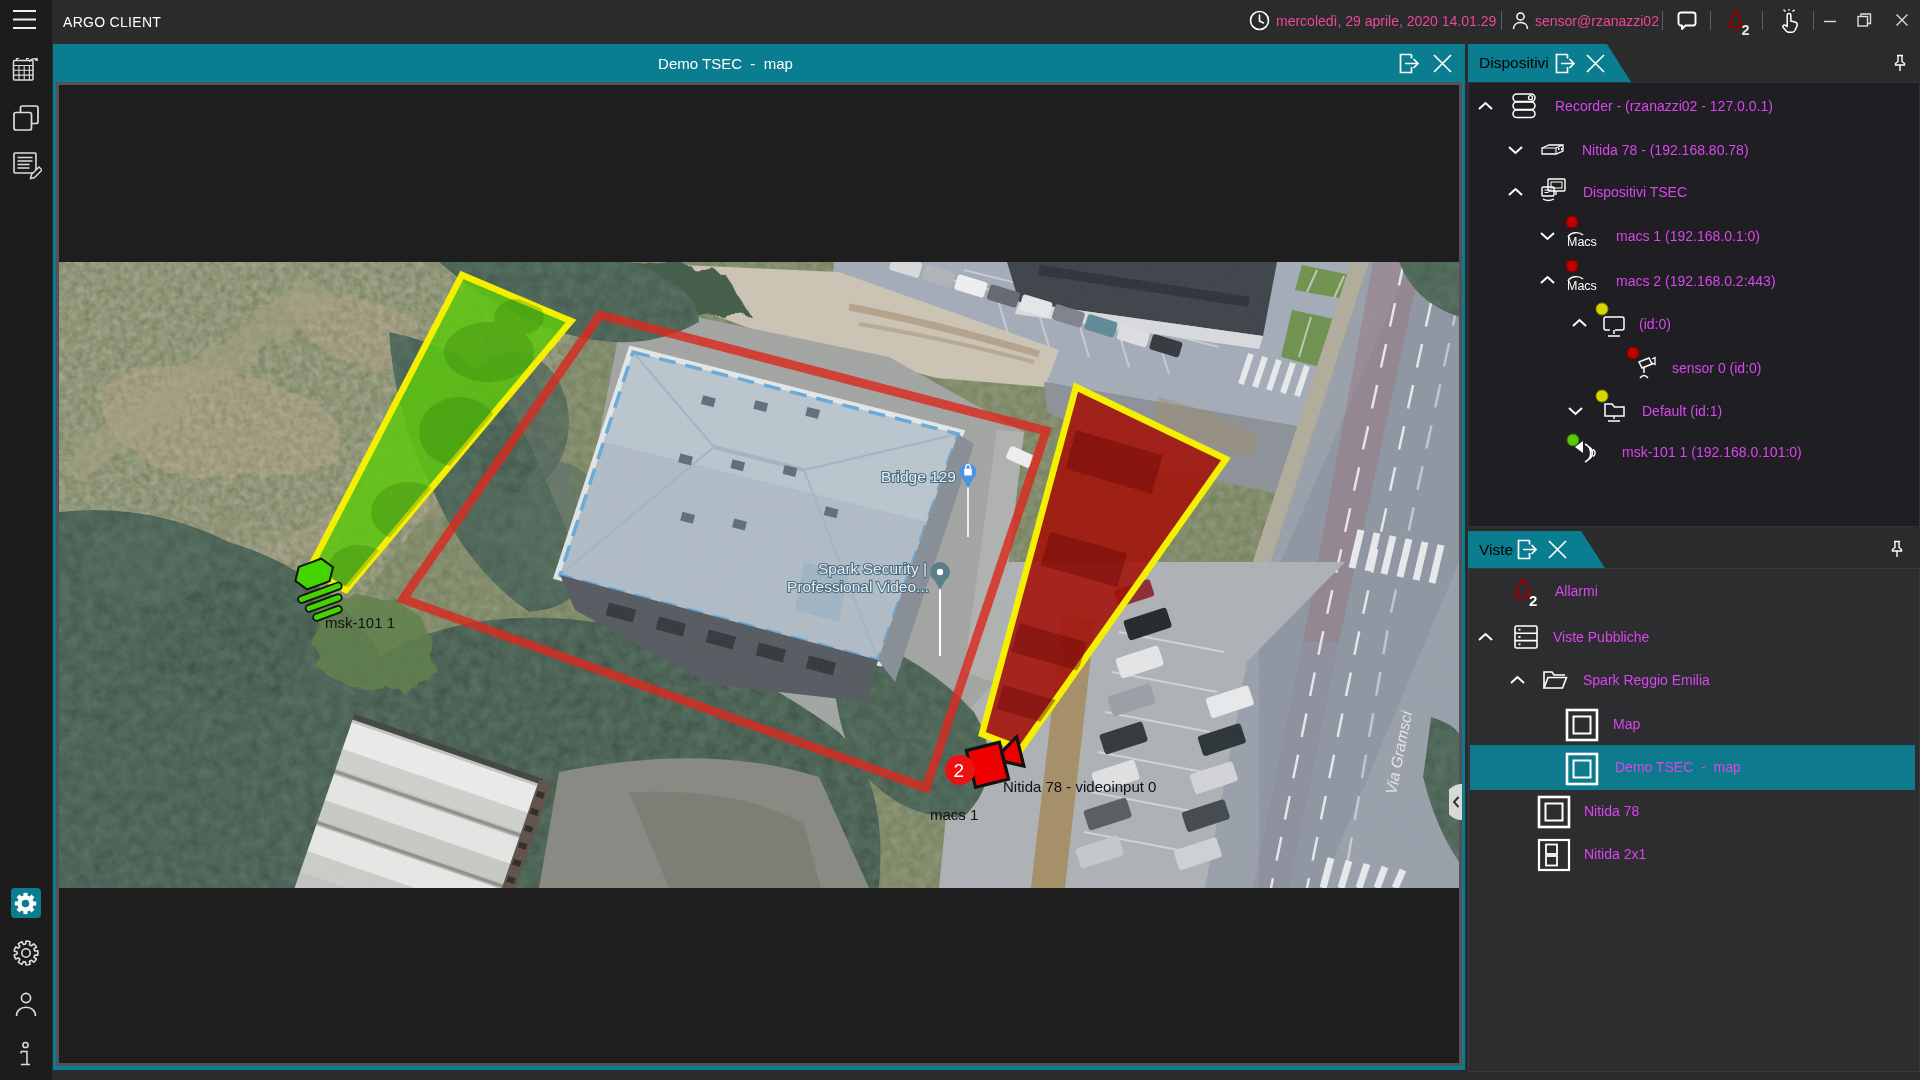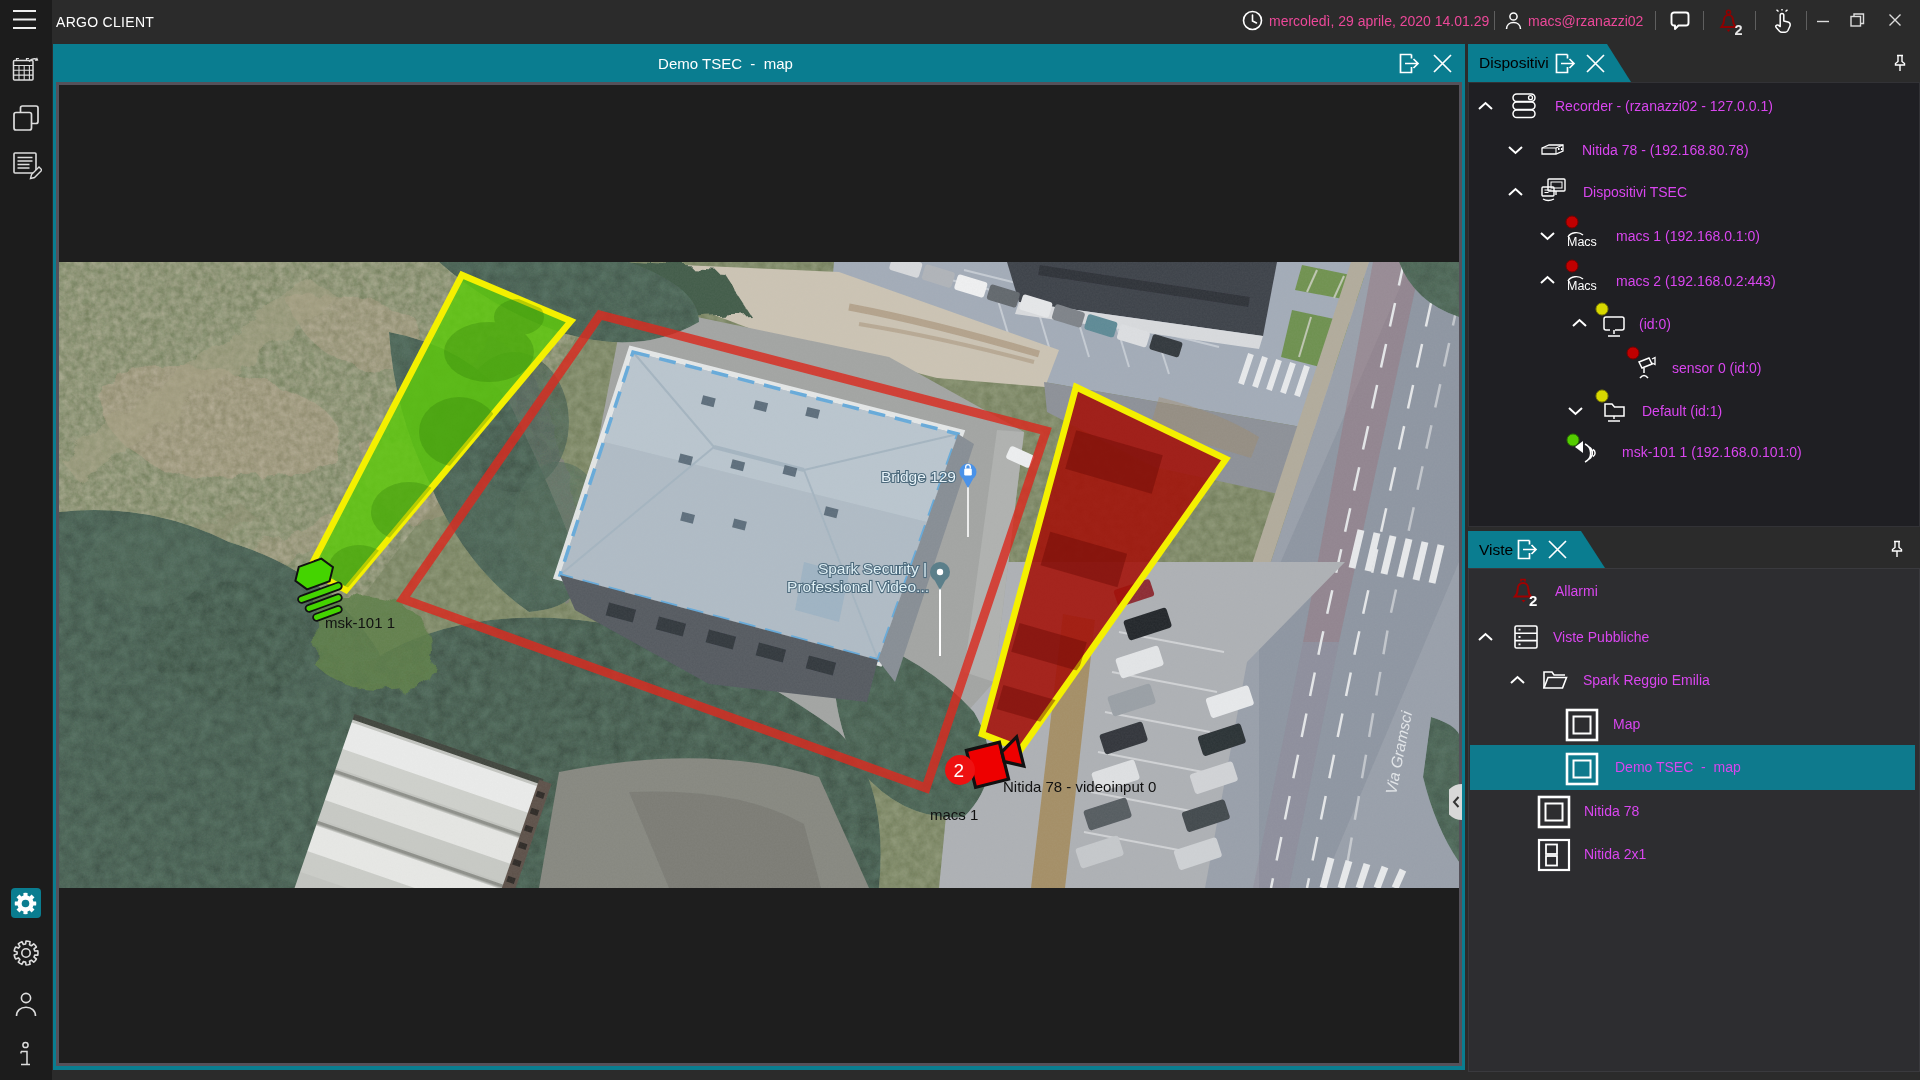--- a/index.html
+++ b/index.html
@@ -1,19 +1,19 @@
 <!DOCTYPE html>
 <html><head>
 <meta charset="utf-8">
 <style>
   * { margin:0; padding:0; box-sizing:border-box; }
   html,body { width:1920px; height:1080px; overflow:hidden; background:#2b2b2b;
     font-family:"Liberation Sans", sans-serif; color:#fff; }
   
-  #topbar { position:absolute; left:41px; top:0; width:1680px; height:42px; background:#2b2b2b; }
+  #topbar { position:absolute; left:48px; top:0; width:1680px; height:42px; background:#2b2b2b; }
   #appname { position:absolute; left:15px; top:14px; font-size:14px; color:#fff; letter-spacing:0.3px; }
   .tsep { position:absolute; top:11px; width:1px; height:19px; background:#5f5f5f; }
   .ttext { position:absolute; top:13px; font-size:14px; color:#ec4899; white-space:nowrap; }
   .ticon { position:absolute; top:9px; }
   
   #sidebar { position:absolute; left:0; top:0; width:52px; height:1080px; background:#1c1c1c; }
   .sicon { position:absolute; left:12px; }
   
   #mapPanel { position:absolute; left:53px; top:44px; width:1412px; height:1026px; background:#0a7d90; }
   #mapTitle { position:absolute; left:0; top:0; width:1412px; height:38px; background:#0a7d90; }
@@ -39,21 +39,21 @@
     <circle cx="10.5" cy="10.5" r="9" fill="none" stroke="#fff" stroke-width="1.6"></circle>
     <path d="M10.5 5v6l4 2" fill="none" stroke="#fff" stroke-width="1.6" stroke-linecap="round"></path>
   </svg>
   <div class="ttext" style="left:1228px">mercoledì, 29 aprile, 2020 14.01.29</div>
   <div class="tsep" style="left:1453px"></div>
 
   <svg class="ticon" style="left:1462px;top:10px" width="21" height="21" viewBox="0 0 21 21">
     <circle cx="10.5" cy="6.5" r="3.6" fill="none" stroke="#fff" stroke-width="1.5"></circle>
     <path d="M3.5 19c0-4 3-6.6 7-6.6s7 2.6 7 6.6" fill="none" stroke="#fff" stroke-width="1.5"></path>
   </svg>
-  <div class="ttext" style="left:1487px">macs@rzanazzi02</div>
+  <div class="ttext" style="left:1487px">sensor@rzanazzi02</div>
   <div class="tsep" style="left:1614px"></div>
 
   <svg class="ticon" style="left:1629px;top:11px" width="20" height="21" viewBox="0 0 20 21">
     <path d="M4 1.5 h12 a2.5 2.5 0 012.5 2.5 v8 a2.5 2.5 0 01-2.5 2.5 H8.5 L5 18 v-3.5 H4 a2.5 2.5 0 01-2.5-2.5 V4 A2.5 2.5 0 014 1.5z" fill="none" stroke="#fff" stroke-width="1.9" stroke-linejoin="round"></path>
   </svg>
   <div class="tsep" style="left:1662px"></div>
 
   <svg class="ticon" style="left:1678px;top:9px" width="30" height="27" viewBox="0 0 30 27">
     <circle cx="9.5" cy="3.2" r="2" fill="none" stroke="#8e0000" stroke-width="1.6"></circle>
     <path d="M2.5 18 c2-2.5 2.6-4.5 2.6-7.5 a4.4 4.4 0 018.8 0 c0 3 .6 5 2.6 7.5 z" fill="none" stroke="#8e0000" stroke-width="2"></path>

